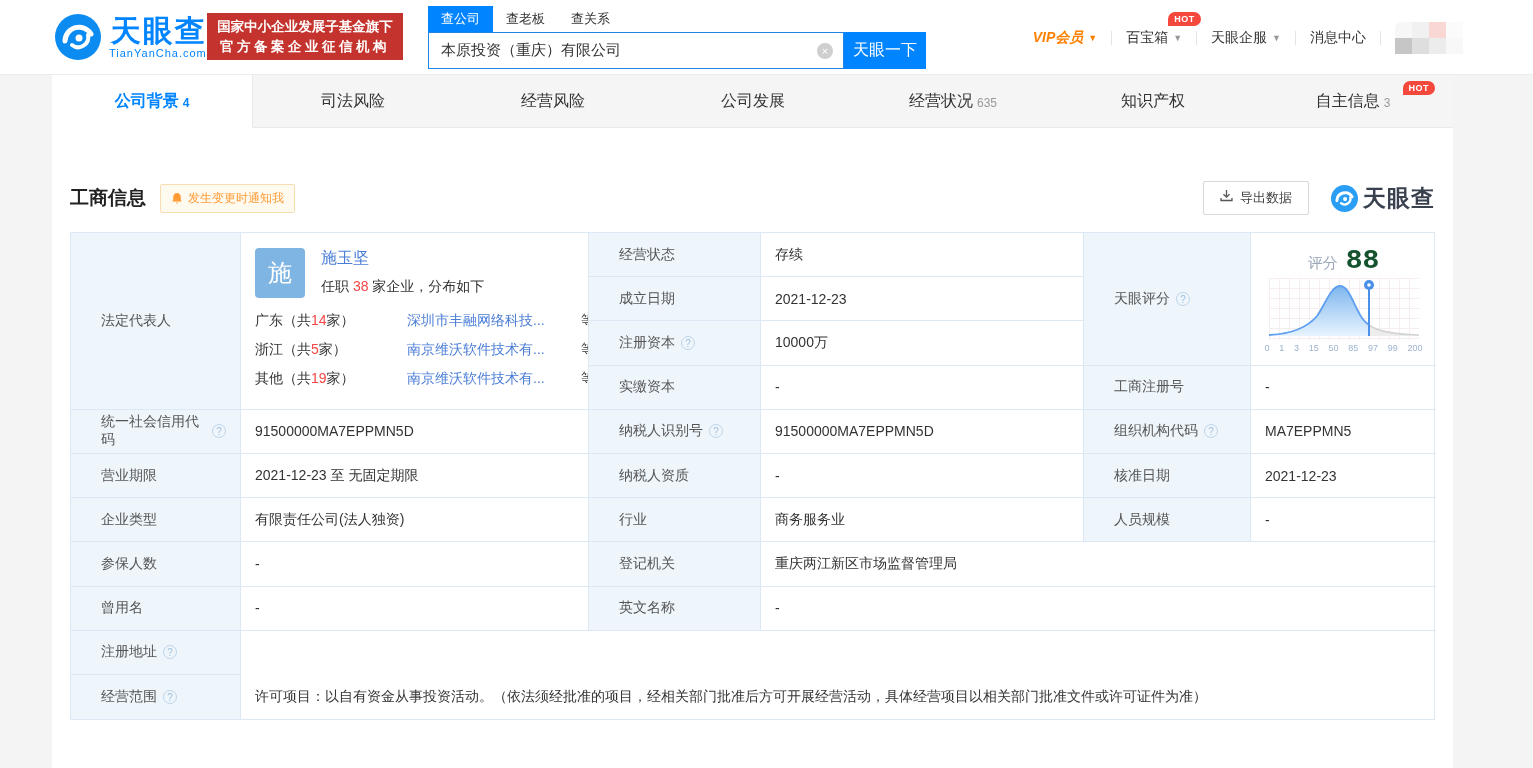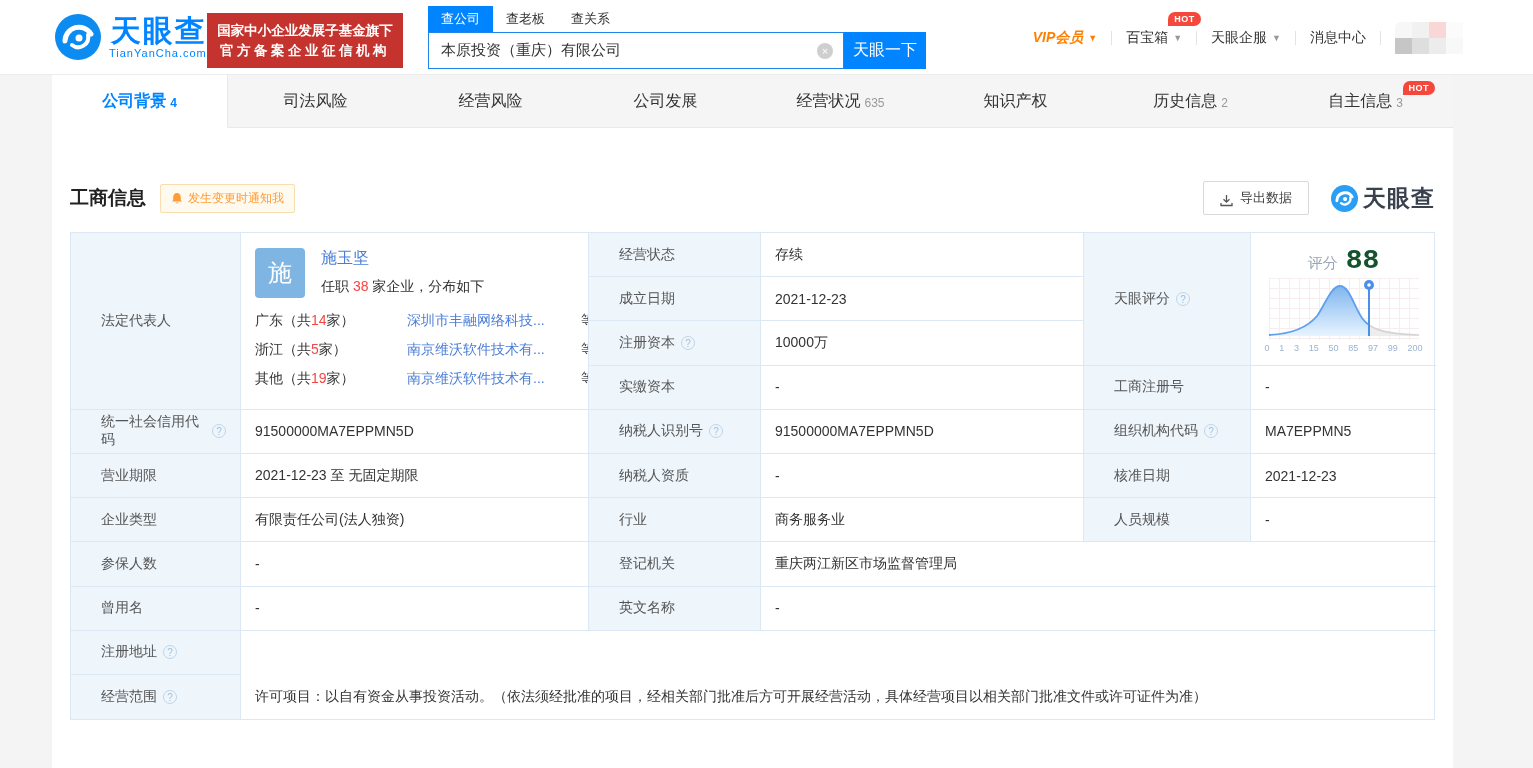--- a/index.html
+++ b/index.html
@@ -6,21 +6,21 @@
   html,body { width:1533px; height:768px; overflow:hidden; background:#f4f4f4;
     font-family:"Liberation Sans","DejaVu Sans",sans-serif; color:#333; }
 
   
   .topbar { position:relative; width:1533px; height:75px; background:#fff; border-bottom:1px solid #ececec; }
   .logo { position:absolute; left:55px; top:14px; display:flex; align-items:center; cursor:pointer; }
   .logo-swirl { width:46px; height:46px; }
   .logo-txtcol { margin-left:8px; display:flex; flex-direction:column; align-items:flex-end; }
   .logo-title { font-size:30px; font-weight:bold; color:#0084ff; letter-spacing:2px; line-height:30px; }
   .logo-domain { font-size:11px; color:#0084ff; letter-spacing:1px; margin-top:1px; }
-  .gov-badge { position:absolute; left:207px; top:13px; width:196px; height:55px; background:#c4332d;
+  .gov-badge { position:absolute; left:207px; top:13px; width:196px; height:47px; background:#c4332d;
     color:#fff; font-size:13.5px; font-weight:bold; display:flex; flex-direction:column; justify-content:center;
     align-items:center; line-height:20px; }
   .gov-badge .l2 { letter-spacing:3.5px; }
 
   .searchbox { position:absolute; left:428px; top:6px; width:498px; }
   .search-tabs { display:flex; align-items:flex-end; height:26px; font-size:13px; }
   .search-tab { padding:4px 13px; color:#333; cursor:pointer; }
   .search-tab.active { background:#0084ff; color:#fff; }
   .search-row { display:flex; height:37px; }
   .search-input-wrap { position:relative; width:416px; height:37px; border:1px solid #1f86e8; background:#fff;
@@ -54,21 +54,21 @@
   .tab-count { font-size:12px; color:#999; margin-left:4px; margin-top:3px; }
   .tab.active .tab-count { color:#0084ff; }
   .tab .hot-pill { top:6px; left:auto; right:18px; }
 
   .content { padding:0 18px; }
   .section-head { margin-top:53px; display:flex; align-items:center; }
   .section-title { font-size:19px; font-weight:bold; color:#222; }
   .notify-btn { margin-left:14px; display:flex; align-items:center; gap:5px; background:#fffaf0;
     border:1px solid #f7ddb0; color:#ff9c35; font-size:12px; padding:5px 10px; border-radius:2px; cursor:pointer; }
   .head-right { margin-left:auto; display:flex; align-items:center; gap:22px; }
-  .export-btn { display:flex; align-items:flex-end; gap:7px; border:1px solid #d9d9d9; background:#fff;
+  .export-btn { display:flex; align-items:flex-start; gap:7px; border:1px solid #d9d9d9; background:#fff;
     color:#404040; font-size:13px; padding:7px 16px; border-radius:2px; cursor:pointer; font-family:inherit; }
   .wm { display:flex; align-items:center; gap:5px; }
   .wm-title { font-size:23px; font-weight:bold; color:#3a414e; letter-spacing:1px; }
 
   
   .biztable { margin-top:17px; display:grid; width:1365px;
     grid-template-columns:170px 348px 172px 323px 167px 185px;
     grid-auto-rows:44.2px; border:1px solid #dce9f5; font-size:14px; }
   .cell { border-right:1px solid #dce9f5; border-bottom:1px solid #dce9f5; display:flex; align-items:center;
     padding:0 14px; overflow:hidden; }
@@ -193,24 +193,20 @@
     </div>
     <div class="tab">
       <span>公司发展</span>
     </div>
     <div class="tab">
       <span>经营状况</span>
       <span class="tab-count">635</span>
     </div>
     <div class="tab">
       <span>知识产权</span>
-    </div>
-    <div class="tab">
-      <span>历史信息</span>
-      <span class="tab-count">2</span>
     </div>
     <div class="tab">
       <span>自主信息</span>
       <span class="tab-count">3</span>
       <span class="hot-pill">HOT</span>
     </div>
   </div>
 
   <div class="content">
     <div class="section-head">

